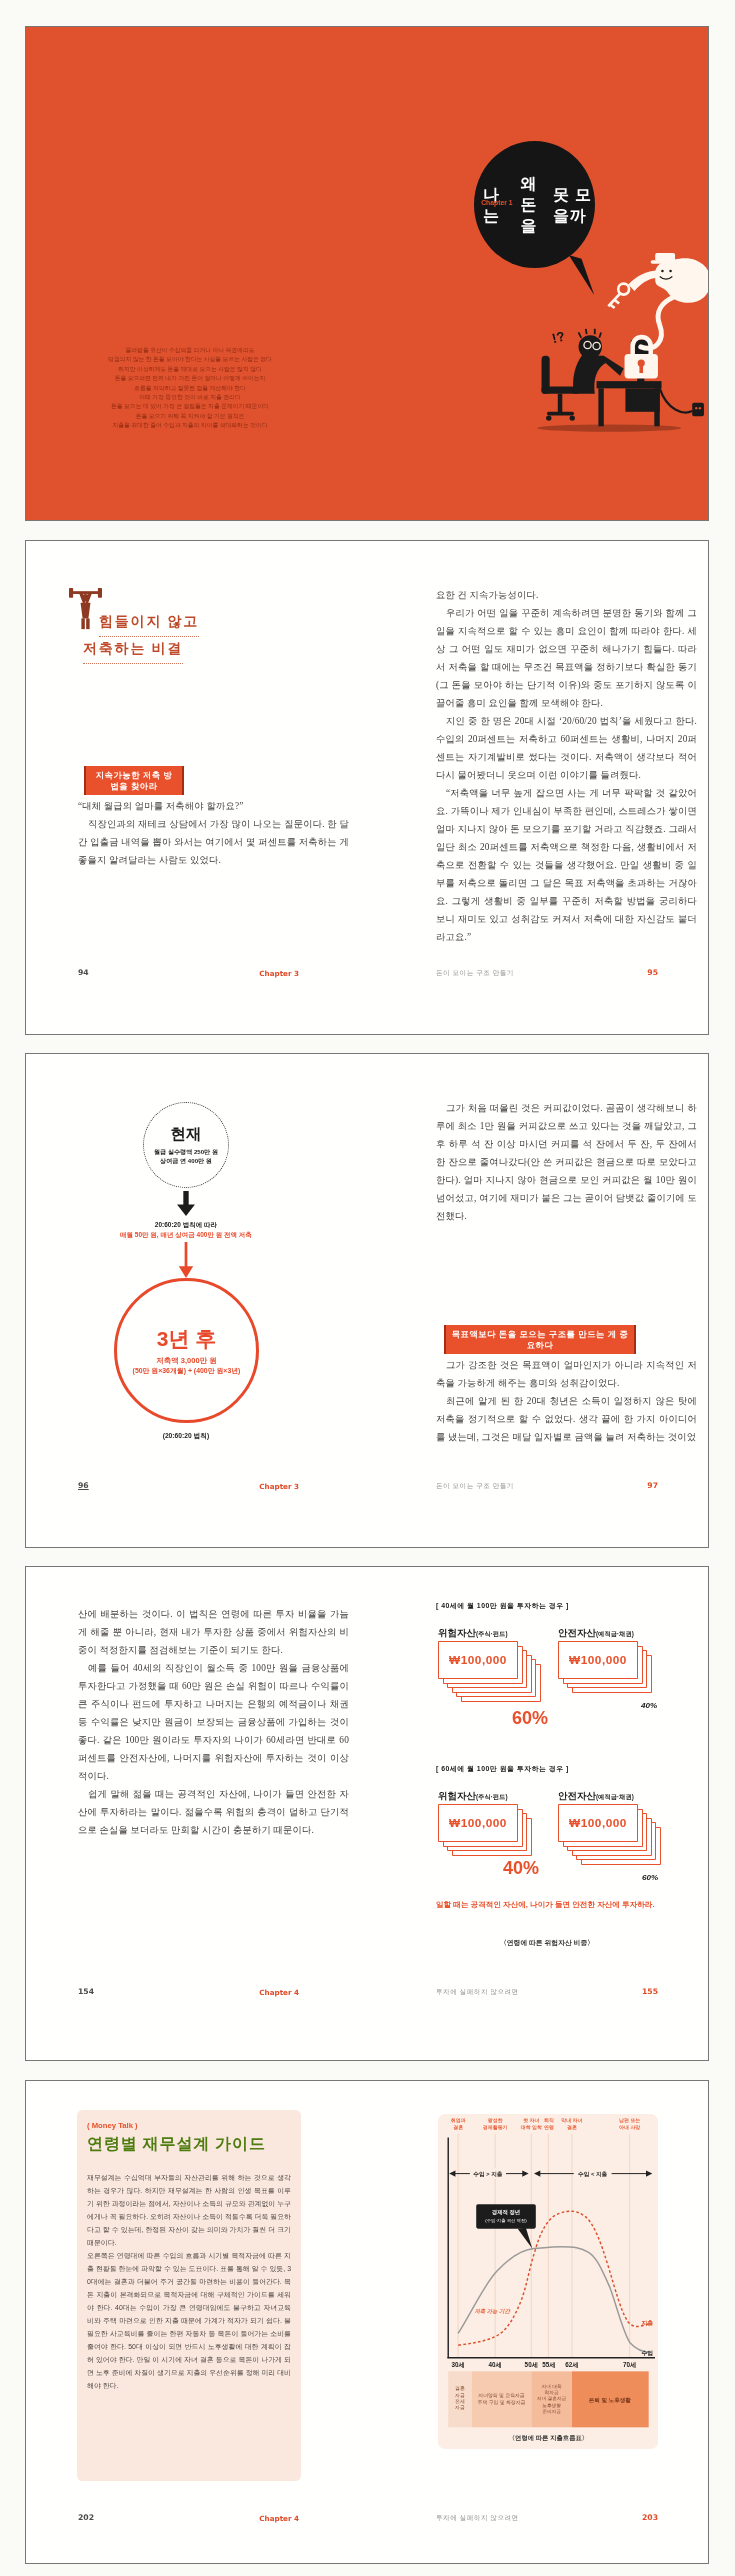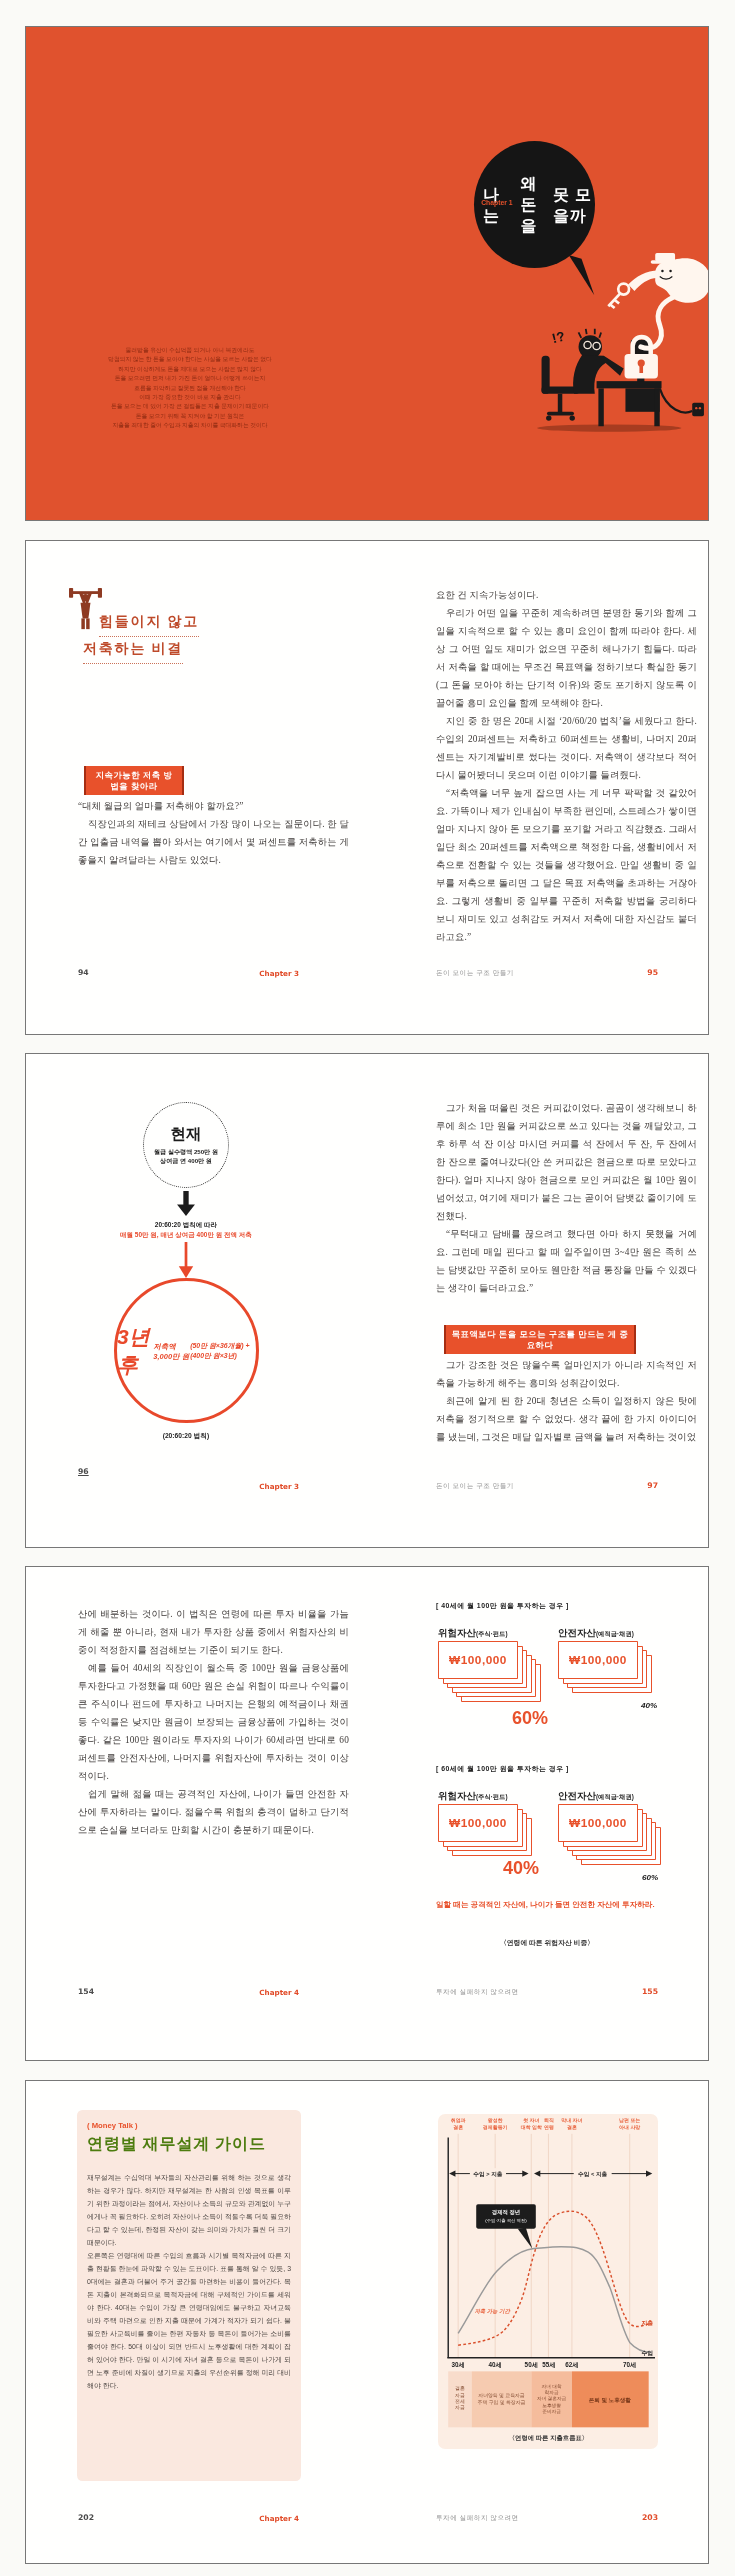--- a/index.html
+++ b/index.html
@@ -24,21 +24,21 @@
   .bubble { position:absolute; width:121px; height:127px; border-radius:50%; background:#151515;
             display:flex; flex-direction:row; justify-content:center; align-items:center; }
   .bubble .t { color:#fff; font-weight:bold; font-size:16px; line-height:21px; letter-spacing:0.9px; }
   .bubble .ch { position:absolute; left:7.2px; top:58px; font-size:6.8px; font-weight:bold; color:#E8512B; }
   .cover-intro { text-align:center; font-family:"Liberation Serif","DejaVu Serif",serif;
                  font-size:5.8px; line-height:9.4px; color:#8E2B12; }
   
   .dotted-circle { position:absolute; border:1.4px dotted #2E2E2E; border-radius:50%;
                    display:flex; flex-direction:column; justify-content:center; align-items:center; text-align:center; }
   .big-circle { position:absolute; border:3.2px solid #E8492B; border-radius:50%;
-                display:flex; flex-direction:row; justify-content:center; align-items:center; text-align:left;font-style:italic; }
+                display:flex; flex-direction:column; justify-content:center; align-items:center; text-align:right; }
   
   .stack { position:absolute; }
   .bill { position:absolute; width:80px; height:38px; background:#fff; border:1.4px solid #E8512B; border-radius:0.9px; }
   .bill.front { display:flex; align-items:center; justify-content:center; }
   .bill-val { color:#E8512B; font-weight:bold; font-size:11.8px; letter-spacing:0.5px; }
   .asset-label { font-size:9.5px; font-weight:bold; color:#1d1d1d; }
   .asset-sub { font-size:6.3px; font-weight:bold; color:#1d1d1d; }
   .pct-big { font-size:18px; font-weight:bold; color:#E8512B; }
   .pct-small { font-size:8.1px; font-weight:bold; font-style:italic; color:#222; }
   .bracket-head { font-size:6.9px; font-weight:bold; color:#222; letter-spacing:0.5px; }
@@ -194,31 +194,30 @@
     <svg class="abs" style="left:151px;top:188px;" width="18" height="36" viewBox="0 0 20 40">
       <rect x="8.5" y="0" width="3" height="28" fill="#E8492B"></rect>
       <polygon points="2,27 18,27 10,40" fill="#E8492B"></polygon>
     </svg>
     <div class="big-circle" style="left:88px;top:224px;width:145px;height:145px;">
       <div style="font-size:21px;font-weight:bold;color:#E8492B;">3년 후</div>
       <div style="font-size:7.5px;font-weight:bold;color:#E8492B;margin-top:2.7px;">저축액 3,000만 원</div>
       <div style="font-size:6.9px;font-weight:bold;color:#E8492B;">(50만 원×36개월) + (400만 원×3년)</div>
     </div>
     <div class="abs" style="left:24.4px;top:378px;width:271px;text-align:center;font-size:6.7px;font-weight:bold;color:#1c1c1c;">(20:60:20 법칙)</div>
-    <div class="abs footer-num" style="left:52px;top:413px;text-decoration:underline;">96</div>
+    <div class="abs footer-num" style="left:52px;top:427px;text-decoration:underline;">96</div>
     <div class="abs chapter-label" style="left:181px;top:428px;width:92px;">Chapter 3</div>
   </div>
   <div class="page">
     <div class="abs bodytext" style="left:410px;top:45px;width:261px;">
       <p class="ind">그가 처음 떠올린 것은 커피값이었다. 곰곰이 생각해보니 하루에 최소 1만 원을 커피값으로 쓰고 있다는 것을 깨달았고, 그 후 하루 석 잔 이상 마시던 커피를 석 잔에서 두 잔, 두 잔에서 한 잔으로 줄여나갔다(안 쓴 커피값은 현금으로 따로 모았다고 한다). 얼마 지나지 않아 현금으로 모인 커피값은 월 10만 원이 넘어섰고, 여기에 재미가 붙은 그는 곧이어 담뱃값 줄이기에 도전했다.</p>
-      <p class="ind">“무턱대고 담배를 끊으려고 했다면 아마 하지 못했을 거예요. 그런데 매일 핀다고 할 때 일주일이면 3~4만 원은 족히 쓰는 담뱃값만 꾸준히 모아도 웬만한 적금 통장을 만들 수 있겠다는 생각이 들더라고요.”</p>
     </div>
     <div class="abs badge" style="left:418px;top:271px;width:192px;">목표액보다 돈을 모으는 구조를 만드는 게 중요하다</div>
     <div class="abs bodytext" style="left:410px;top:302px;width:261px;">
-      <p class="ind">그가 강조한 것은 많을수록 얼마인지가 아니라 지속적인 저축을 가능하게 해주는 흥미와 성취감이었다.</p>
+      <p class="ind">그가 강조한 것은 목표액이 얼마인지가 아니라 지속적인 저축을 가능하게 해주는 흥미와 성취감이었다.</p>
       <p class="ind">최근에 알게 된 한 20대 청년은 소득이 일정하지 않은 탓에 저축을 정기적으로 할 수 없었다. 생각 끝에 한 가지 아이디어를 냈는데, 그것은 매달 일자별로 금액을 늘려 저축하는 것이었</p>
     </div>
     <div class="abs running-title" style="left:410px;top:428px;">돈이 모이는 구조 만들기</div>
     <div class="abs footer-num orange" style="left:542px;top:427px;width:90px;text-align:right;">97</div>
   </div>
 </div>
 
 <div class="panel" style="top:1566px;height:495px;">
   <div class="page">
     <div class="abs bodytext" style="left:52px;top:38px;width:271px;">

